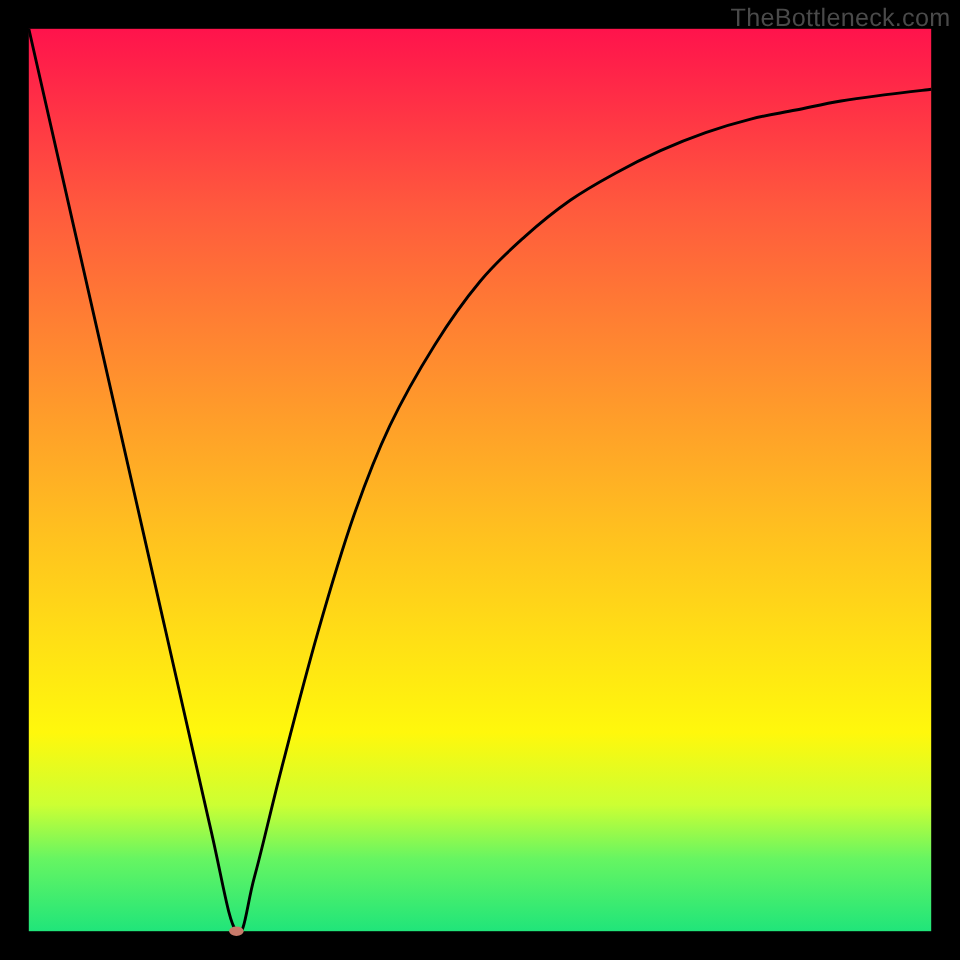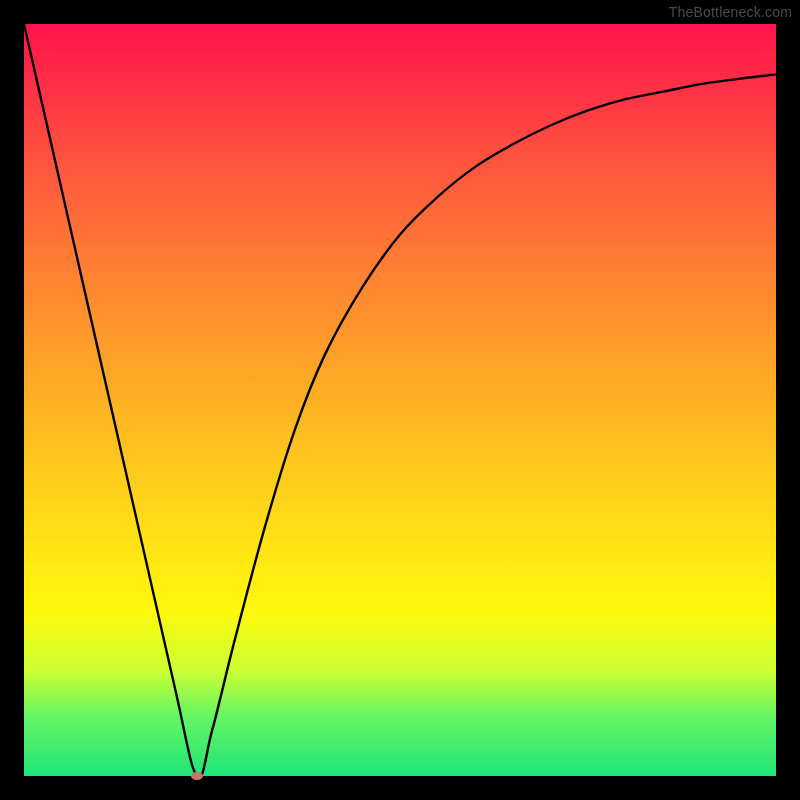--- a/index.html
+++ b/index.html
@@ -61,21 +61,21 @@
     height: 8px;
     border-radius: 50%;
     background: #c87a6a;
     transform: translate(-50%, -50%);
   }
   .attribution {
     position: absolute;
     top: 4px;
     right: 8px;
     color: #4a4a4a;
-    font-size: 14px;
+    font-size: 21px;
     font-weight: 500;
     letter-spacing: 0.2px;
   }
 </style>
 </head>
 <body>
 
 <div class="frame">
   <div class="plot-outer">
     <div class="plot"></div>

